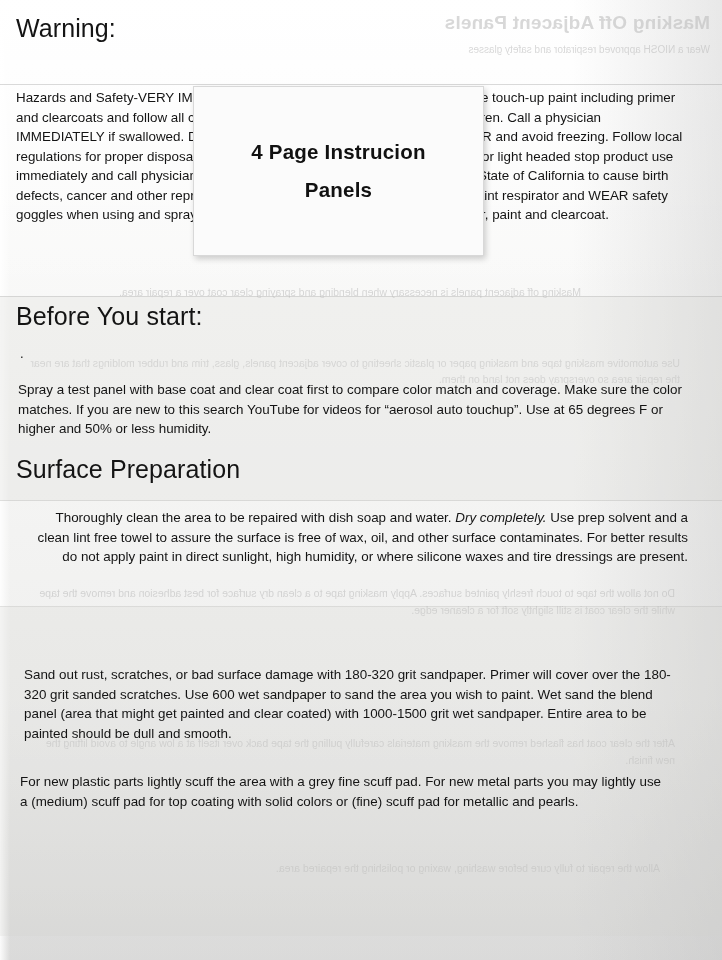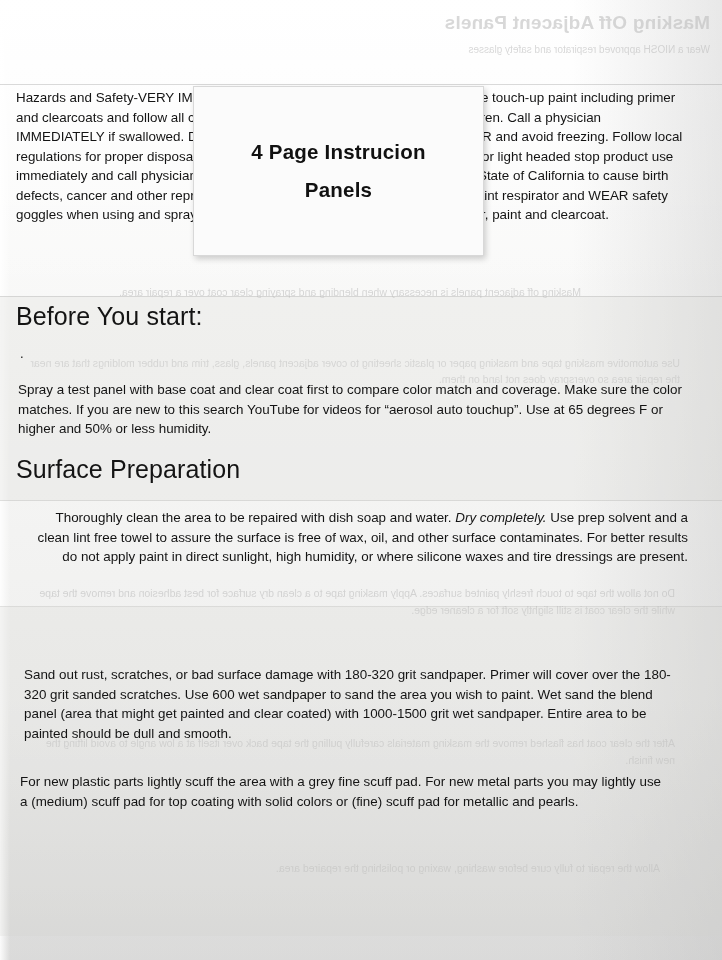--- a/index.html
+++ b/index.html
@@ -210,20 +210,21 @@
 
 <div class="fold" style="top:84px;"></div>
 <div class="fold" style="top:296px;"></div>
 <div class="fold" style="top:500px; background:rgba(150,150,150,0.28);"></div>
 <div class="fold" style="top:606px; background:rgba(150,150,150,0.22);"></div>
 <div class="band" style="top:296px;height:205px;background:rgba(214,214,212,0.25);"></div>
 <div class="band" style="top:606px;height:330px;background:rgba(208,208,206,0.22);"></div>
 
 <div class="content">
 
+  <h1 class="heading" id="warning-heading">Warning:</h1>
   <p class="para" id="warning-text">Hazards and Safety-VERY IMPORTANT:  Read all cautions and warnings on the touch-up paint including primer and clearcoats and follow all cautions and warnings. Keep out of reach of children. Call a physician IMMEDIATELY if swallowed. Do not store above 120F. DO NOT STORE IN CAR and avoid freezing. Follow local regulations for proper disposal. Use with adequate ventilation. If you feel dizzy or light headed stop product use immediately and call physician. This product contains chemicals known to the State of California to cause birth defects, cancer and other reproductive harm. Use a NIOSH approved active paint respirator and WEAR safety goggles when using and spraying to protect your eyes. This includes the primer, paint and clearcoat.</p>
 
   <h1 class="heading" id="before-heading">Before You start:</h1>
   <div id="before-dot">.</div>
   <p class="para" id="before-text">Spray a test panel with base coat and clear coat first to compare color match and coverage. Make sure the color matches.  If you are new to this search YouTube for videos for “aerosol auto touchup”.  Use at 65 degrees F or higher and 50% or less humidity.</p>
 
   <h1 class="heading" id="surface-heading">Surface Preparation</h1>
   <p class="para" id="surface-text"><span>Thoroughly clean the area to be repaired with dish soap and water.  </span><span class="ital">Dry completely.</span><span> Use prep solvent and a clean lint free towel to assure the surface is free of wax, oil, and other surface contaminates. For better results do not apply paint in direct sunlight, high humidity, or where silicone waxes and tire dressings are present.</span></p>
 
   <p class="para" id="sanding-text1">Sand out rust, scratches, or bad surface damage with 180-320 grit sandpaper. Primer will cover over the 180-320 grit sanded scratches. Use 600 wet sandpaper to sand the area you wish to paint. Wet sand the blend panel (area that might get painted and clear coated) with 1000-1500 grit wet sandpaper. Entire area to be painted should be dull and smooth.</p>

